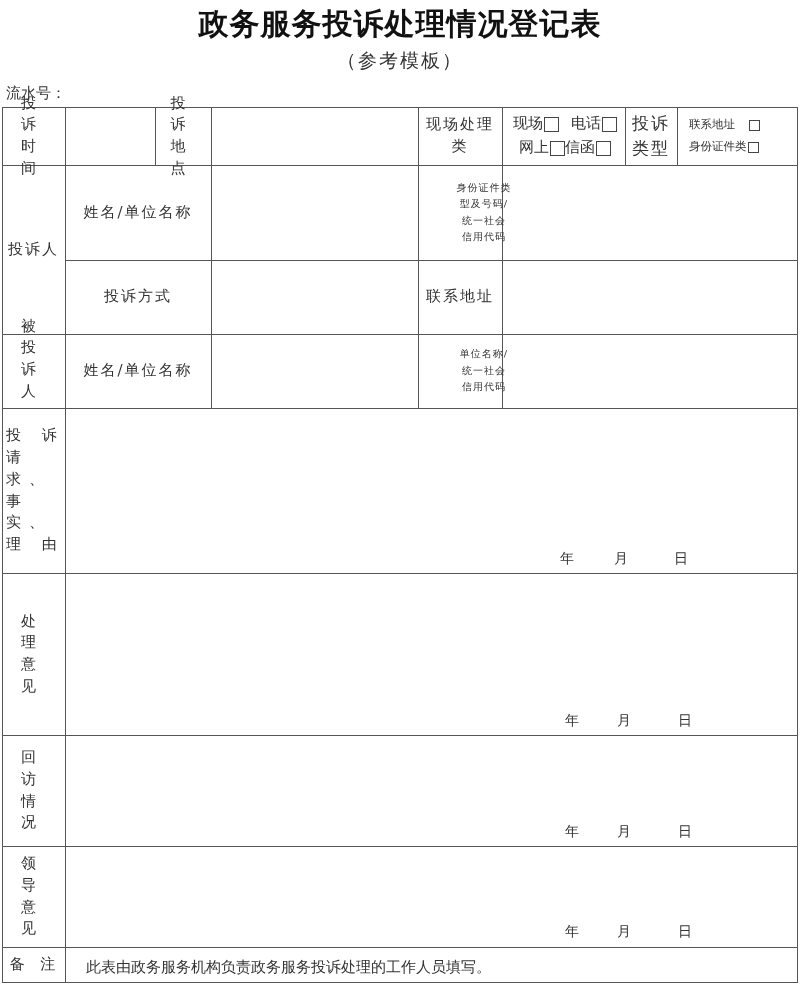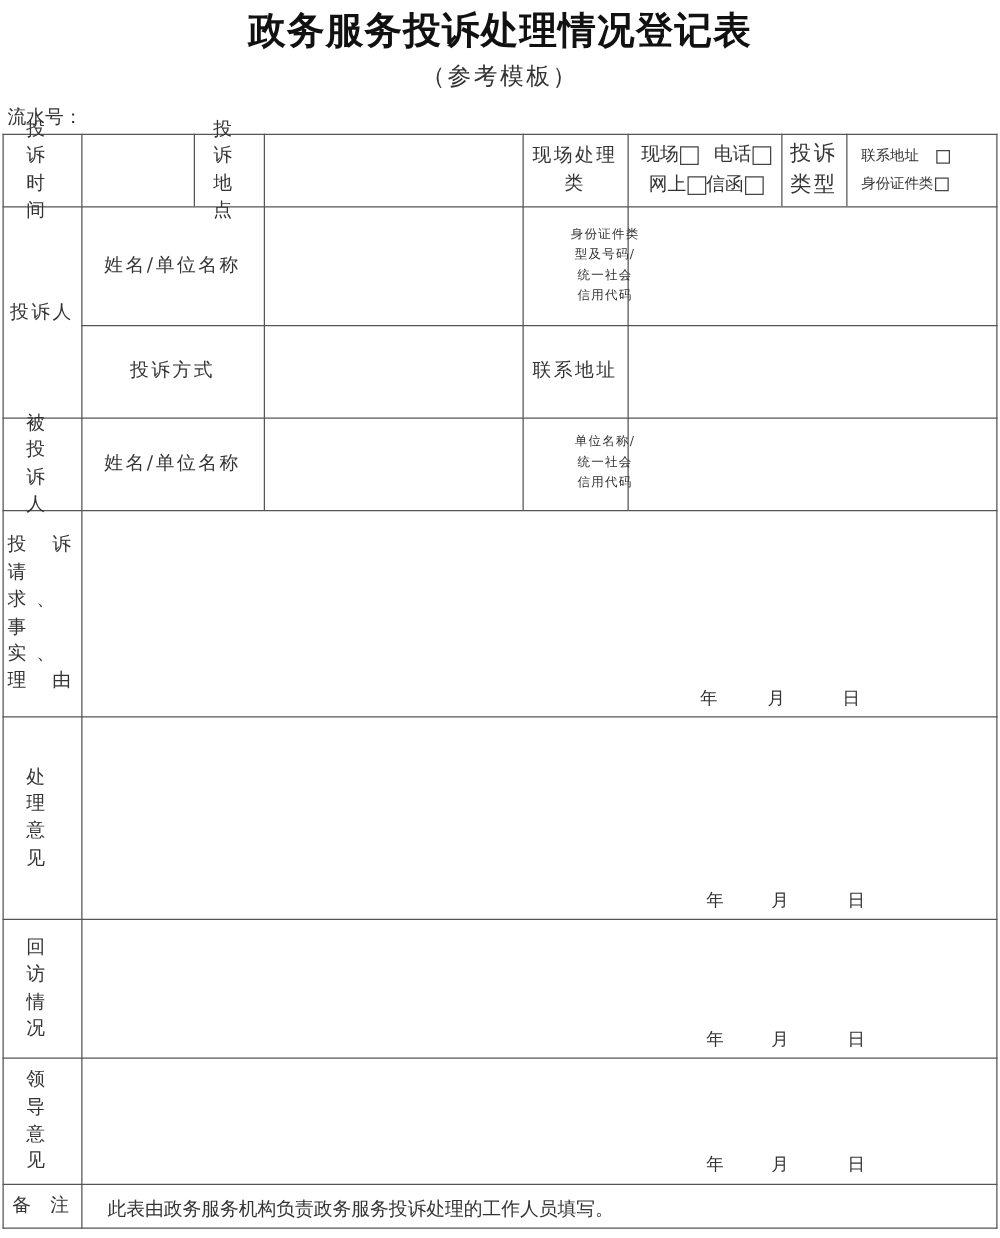--- a/index.html
+++ b/index.html
@@ -110,21 +110,21 @@
       <span class="v">信用代码</span>
     </div>
 </div>
 <div class="fillarea" style="left:503px;top:166px;width:294px;height:94px"></div>
 
 <div class="cell" style="left:65px;top:260px;width:146px;height:74px;letter-spacing:2px">投诉方式</div>
 <div class="fillarea" style="left:212px;top:261px;width:206px;height:73px"></div>
 <div class="cell" style="left:418px;top:260px;width:84px;height:74px;letter-spacing:2px">联系地址</div>
 <div class="fillarea" style="left:503px;top:261px;width:294px;height:73px"></div>
 
-<div class="cell pair" style="left:2px;top:334px;width:63px;height:74px">
+<div class="cell pair" style="left:2px;top:322px;width:63px;height:74px">
   <div>
       <span class="v">被 投</span>
       <span class="v">诉 人</span>
     </div>
 </div>
 <div class="cell" style="left:65px;top:334px;width:146px;height:74px;letter-spacing:2px">姓名/单位名称</div>
 <div class="fillarea" style="left:212px;top:335px;width:206px;height:73px"></div>
 <div class="cell small" style="left:418px;top:334px;width:84px;height:74px;letter-spacing:1px">
   <div>
       <span class="v">单位名称/</span>

